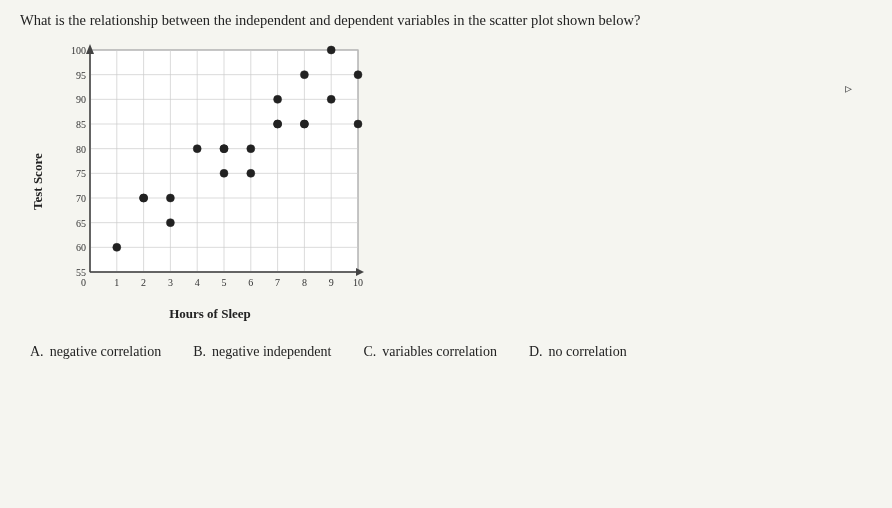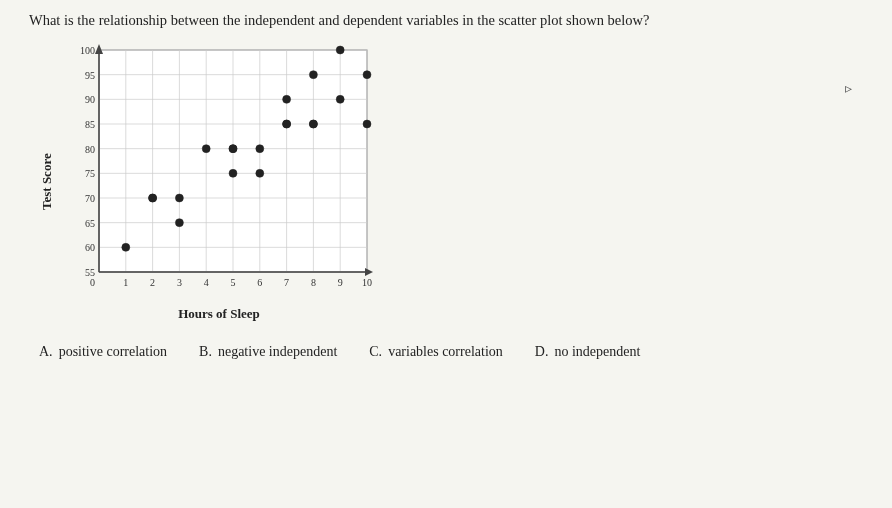--- a/index.html
+++ b/index.html
@@ -7,21 +7,21 @@
       width: 892px;
       height: 508px;
       background: #f5f5f0;
       font-family: 'Times New Roman', Times, serif;
       font-size: 14px;
       color: #222;
       overflow: hidden;
       position: relative;
     }
     .page {
-      padding: 10px 20px 10px 29px;
+      padding: 10px 20px 10px 20px;
     }
     .question {
       font-size: 14.5px;
       line-height: 1.5;
       margin-bottom: 10px;
       max-width: 700px;
     }
     .chart-area {
       display: flex;
       align-items: flex-start;
@@ -162,30 +162,30 @@
             <circle cx="308" cy="82" r="4" fill="#222" stroke="#222" stroke-width="0.5"></circle>
           </svg>
       </div>
       <div class="x-axis-label">Hours of Sleep</div>
     </div>
   </div>
 
   <div class="answer-row">
   <div class="answer-option">
         <span style="font-weight:normal;">A.</span> 
-        <span>positive correlation</span>
+        <span>negative correlation</span>
       </div>
       <div class="answer-option">
         <span style="font-weight:normal;">B.</span> 
         <span>negative independent</span>
       </div>
       <div class="answer-option">
         <span style="font-weight:normal;">C.</span> 
         <span>variables correlation</span>
       </div>
       <div class="answer-option">
         <span style="font-weight:normal;">D.</span> 
-        <span>no independent</span>
+        <span>no correlation</span>
       </div>
     </div>
 </div>
 
 <div class="top-right-arrow">▹</div>
 
 </body></html>

